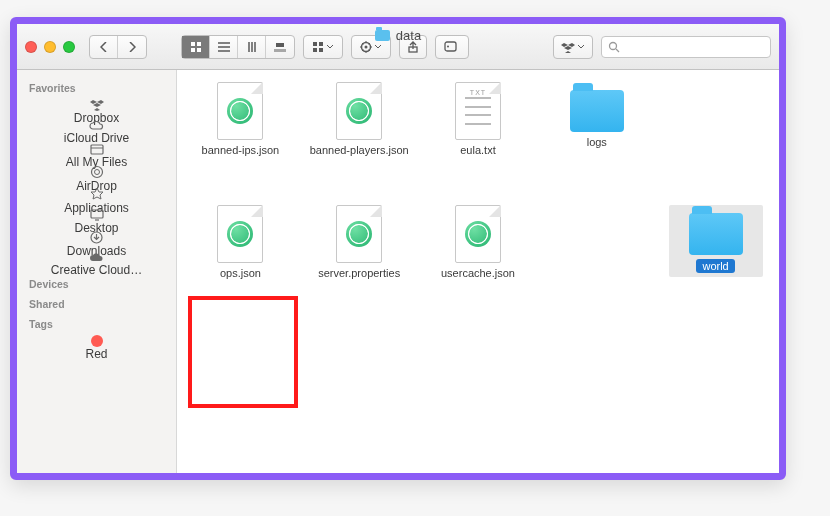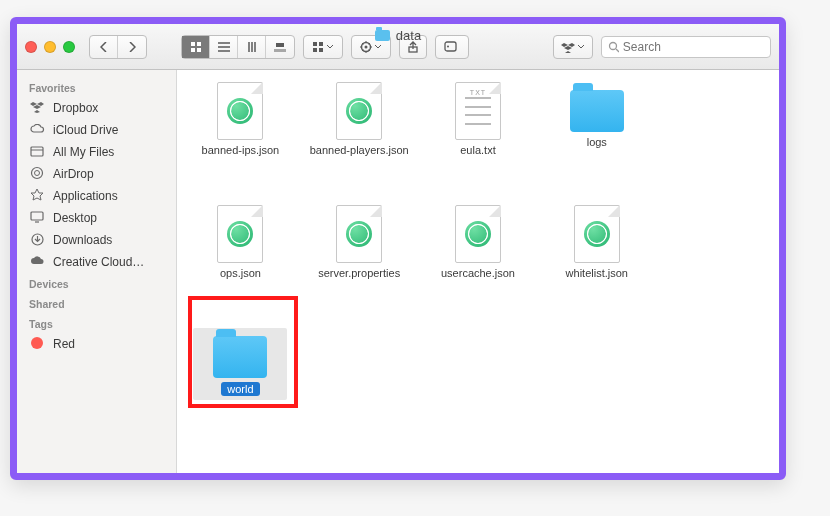--- a/index.html
+++ b/index.html
@@ -25,21 +25,21 @@
   .tbtn { width: 28px; justify-content: center; }
   .tgroup .seg { width: 28px; height: 100%; display:flex; align-items:center; justify-content:center; border-right:1px solid #cfcfcf; }
   .tgroup .seg:last-child { border-right:none; }
   .tgroup .seg.active { background:#7a7a7a; color:#fff; }
   .title { position:absolute; left:0; right:0; text-align:center; top:4px; font-size:13px; color:#4a4a4a; pointer-events:none; display:flex; justify-content:center; gap:6px; align-items:center;}
   .search { margin-left:auto; height:22px; width:170px; background:#fff; border:1px solid #c6c6c6; border-radius:4px; display:flex; align-items:center; padding:0 6px; gap:4px; color:#9a9a9a; font-size:12px;}
   .search input { border:none; outline:none; width:100%; font-size:12px; background:transparent; }
   .content { display:flex; height:calc(100% - 46px); }
   .sidebar { width:160px; background:#f4f3f2; border-right:1px solid #d8d8d8; padding:6px 0; font-size:12px; color:#3b3b3b; overflow:hidden;}
   .sb-head { font-size:10.5px; color:#8a8a8a; padding:6px 12px 2px; text-transform:none; font-weight:700;}
-  .sb-item { display:flex; align-items:flex-end; gap:8px; padding:3px 12px; height:22px; cursor:default;}
+  .sb-item { display:flex; align-items:center; padding:3px 12px; height:22px; cursor:default;flex-direction:column;}
   .sb-item .ic { width:16px; height:16px; display:flex; align-items:center; justify-content:center; color:#6a6a6a;}
   .filegrid { flex:1; padding:8px 4px; display:grid; grid-template-columns:repeat(5,1fr); grid-auto-rows:110px; gap:13px 0px; align-content:start;}
   .item { display:flex; flex-direction:column; align-items:center; justify-content:flex-start; padding-top:4px; gap:4px; font-size:11px; color:#3a3a3a; text-align:center;}
   .doc { width:46px; height:58px; background:#fff; border:1px solid #c8c8c8; border-radius:2px; position:relative; display:flex; align-items:center; justify-content:center;}
   .doc .fold { position:absolute; top:-1px; right:-1px; width:12px; height:12px; background:linear-gradient(135deg,transparent 49%,#e4e4e4 51%); }
   .atom { width:26px; height:26px; border-radius:50%; background:radial-gradient(circle at 35% 30%, #6fe0a4, #23b26d); position:relative;}
   .atom::before, .atom::after { content:""; position:absolute; inset:3px; border:1.5px solid #fff; border-radius:50%; }
   .atom::after { transform:rotate(60deg);}
   .txt-lines { width:60%; height:60%; display:flex; flex-direction:column; justify-content:space-around; }
   .txt-lines div { height:2px; background:#bbb; }
@@ -163,21 +163,20 @@
             <path d="M1 1l3 3 3-3" fill="none" stroke="currentColor"></path>
           </svg>
         </div>
       </div>
 
     <div class="search">
       <svg width="12" height="12">
           <circle cx="5" cy="5" r="3.5" fill="none" stroke="#9a9a9a" stroke-width="1.3"></circle>
           <path d="M8 8l3 3" stroke="#9a9a9a" stroke-width="1.3"></path>
         </svg>
-      <input placeholder="Search" style="">
     </div>
   </div>
 
   <div class="content">
     <div class="sidebar">
       <div class="sb-head">Favorites</div>
 
       <div class="sb-item">
           <span class="ic">
             <svg width="14" height="12">
@@ -307,27 +306,20 @@
           </div>
         <div class="label">server.properties</div>
       </div>
       <div class="item">
         <div class="doc">
             <div class="fold"></div>
             <div class="atom"></div>
           </div>
         <div class="label">usercache.json</div>
       </div>
-      <div class="item">
-        <div class="doc">
-            <div class="fold"></div>
-            <div class="atom"></div>
-          </div>
-        <div class="label">whitelist.json</div>
-      </div>
       <div></div>
       <div class="item">
         <div class="sel-wrap">
           <div class="folder" style="margin-top:2px"></div>
           <div class="sel-label">world</div>
         </div>
       </div>
     </div>
   </div>
 </div>

